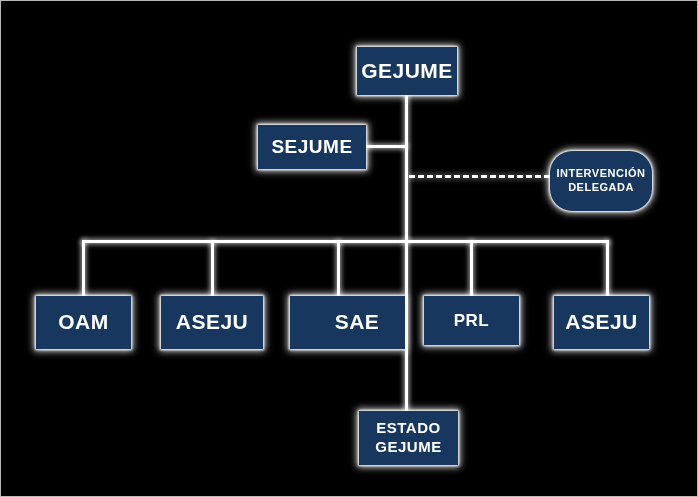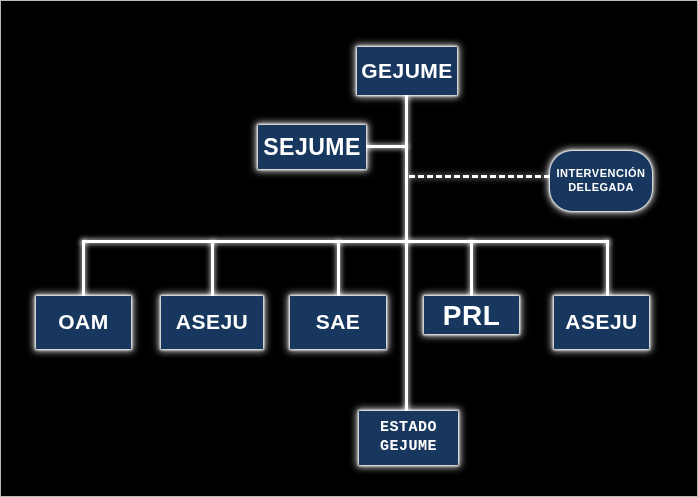--- a/index.html
+++ b/index.html
@@ -27,28 +27,28 @@
     align-items: center;
     justify-content: center;
     text-align: center;
     font-weight: bold;
     letter-spacing: 0.5px;
     box-shadow: 0 0 7px 2px rgba(255,255,255,0.85), 0 0 2px 1px rgba(255,255,255,0.9);
     z-index: 2;
   }
   .node .lbl { display: block; line-height: 1.25; }
   .n-gejume   { left: 356px; top: 46px;  width: 100px; height: 48px; font-size: 21px; }
-  .n-sejume   { left: 257px; top: 124px; width: 108px; height: 44px; font-size: 23px; justify-content: center; }
+  .n-sejume   { left: 257px; top: 124px; width: 108px; height: 44px; font-size: 19px; justify-content: center; }
   .n-interv   { left: 549px; top: 150px; width: 102px; height: 60px; font-size: 11px; border-radius: 22px; }
   .n-oam      { left: 35px;  top: 295px; width: 95px;  height: 53px; font-size: 21px; }
   .n-aseju    { left: 160px; top: 295px; width: 102px; height: 53px; font-size: 21px; }
-  .n-sae      { left: 289px; top: 295px; width: 96px;  height: 53px; font-size: 21px; }
-  .n-prl      { left: 423px; top: 295px; width: 95px;  height: 38px; font-size: 28px; }
+  .n-sae      { left: 289px; top: 295px; width: 96px;  height: 53px; font-size: 21px; padding-left: 19px; }
+  .n-prl      { left: 423px; top: 295px; width: 95px;  height: 49px; font-size: 17px; }
   .n-sbmy     { left: 553px; top: 295px; width: 95px;  height: 53px; font-size: 21px; }
-  .n-estado   { left: 358px; top: 410px; width: 99px;  height: 54px; font-size: 15px; font-family: Liberation Mono, monospace; }
+  .n-estado   { left: 358px; top: 410px; width: 99px;  height: 54px; font-size: 15px; }
   
   .line {
     position: absolute;
     background: #ffffff;
     box-shadow: 0 0 5px 1px rgba(255,255,255,0.7);
     z-index: 1;
   }
   .l-main-vert   { left: 404px; top: 93px;  width: 3px;   height: 319px; }
   .l-sejume      { left: 364px; top: 144px; width: 42px;  height: 3px; }
   .l-bar         { left: 81px;  top: 239px; width: 527px; height: 3px; }

